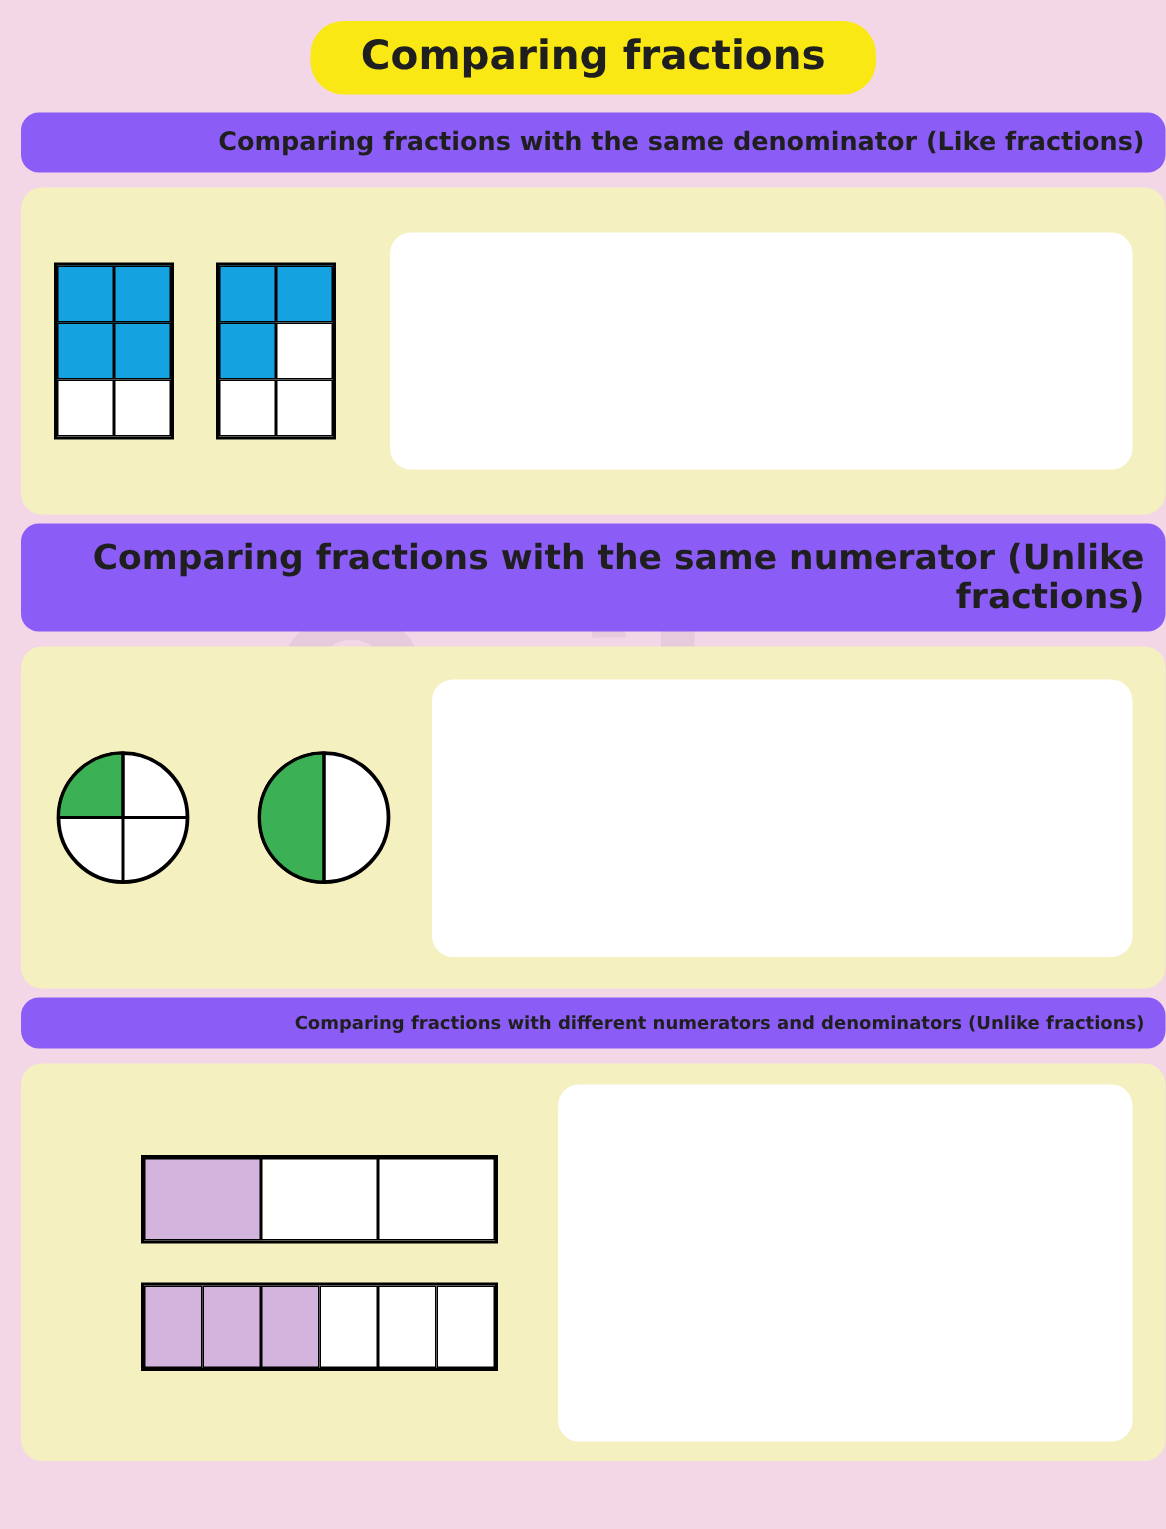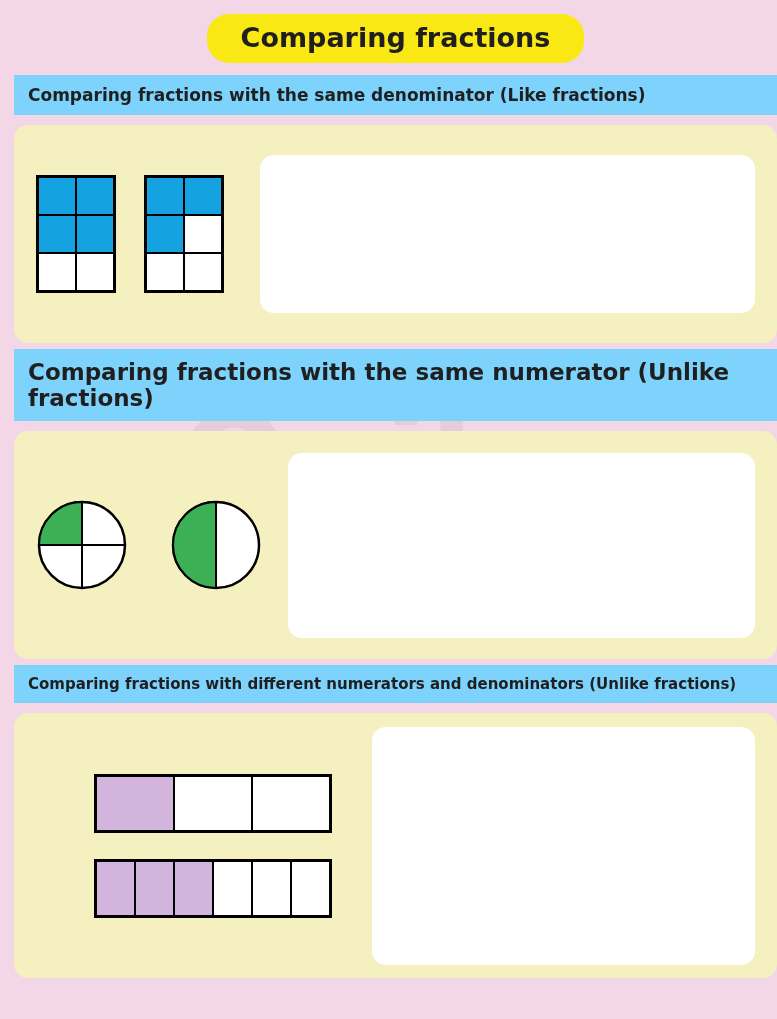--- a/index.html
+++ b/index.html
@@ -58,33 +58,33 @@
     font-size: 27px;
     font-weight: bold;
     padding: 8px 34px 10px 34px;
     border-radius: 22px;
     font-family: "DejaVu Sans", sans-serif;
     white-space: nowrap;
   }
 
   
   .band {
-    background: #7dd3fc;
-    border-radius: 0;
+    background: #8b5cf6;
+    border-radius: 12px;
     padding: 10px 14px;
     box-sizing: border-box;
     width: 100%;
-    text-align: left;
+    text-align: right;
     font-weight: bold;
     color: #1f1f1f;
     font-family: "DejaVu Sans", sans-serif;
   }
   .band.b1 { font-size: 17px; }
   .band.b2 { font-size: 23px; }
-  .band.b3 { font-size: 15px; }
+  .band.b3 { font-size: 12px; }
 
   
   .panel {
     background: #f4f0c0;
     border-radius: 14px;
     margin-top: 10px;
     box-sizing: border-box;
     position: relative;
     display: flex;
     align-items: center;

